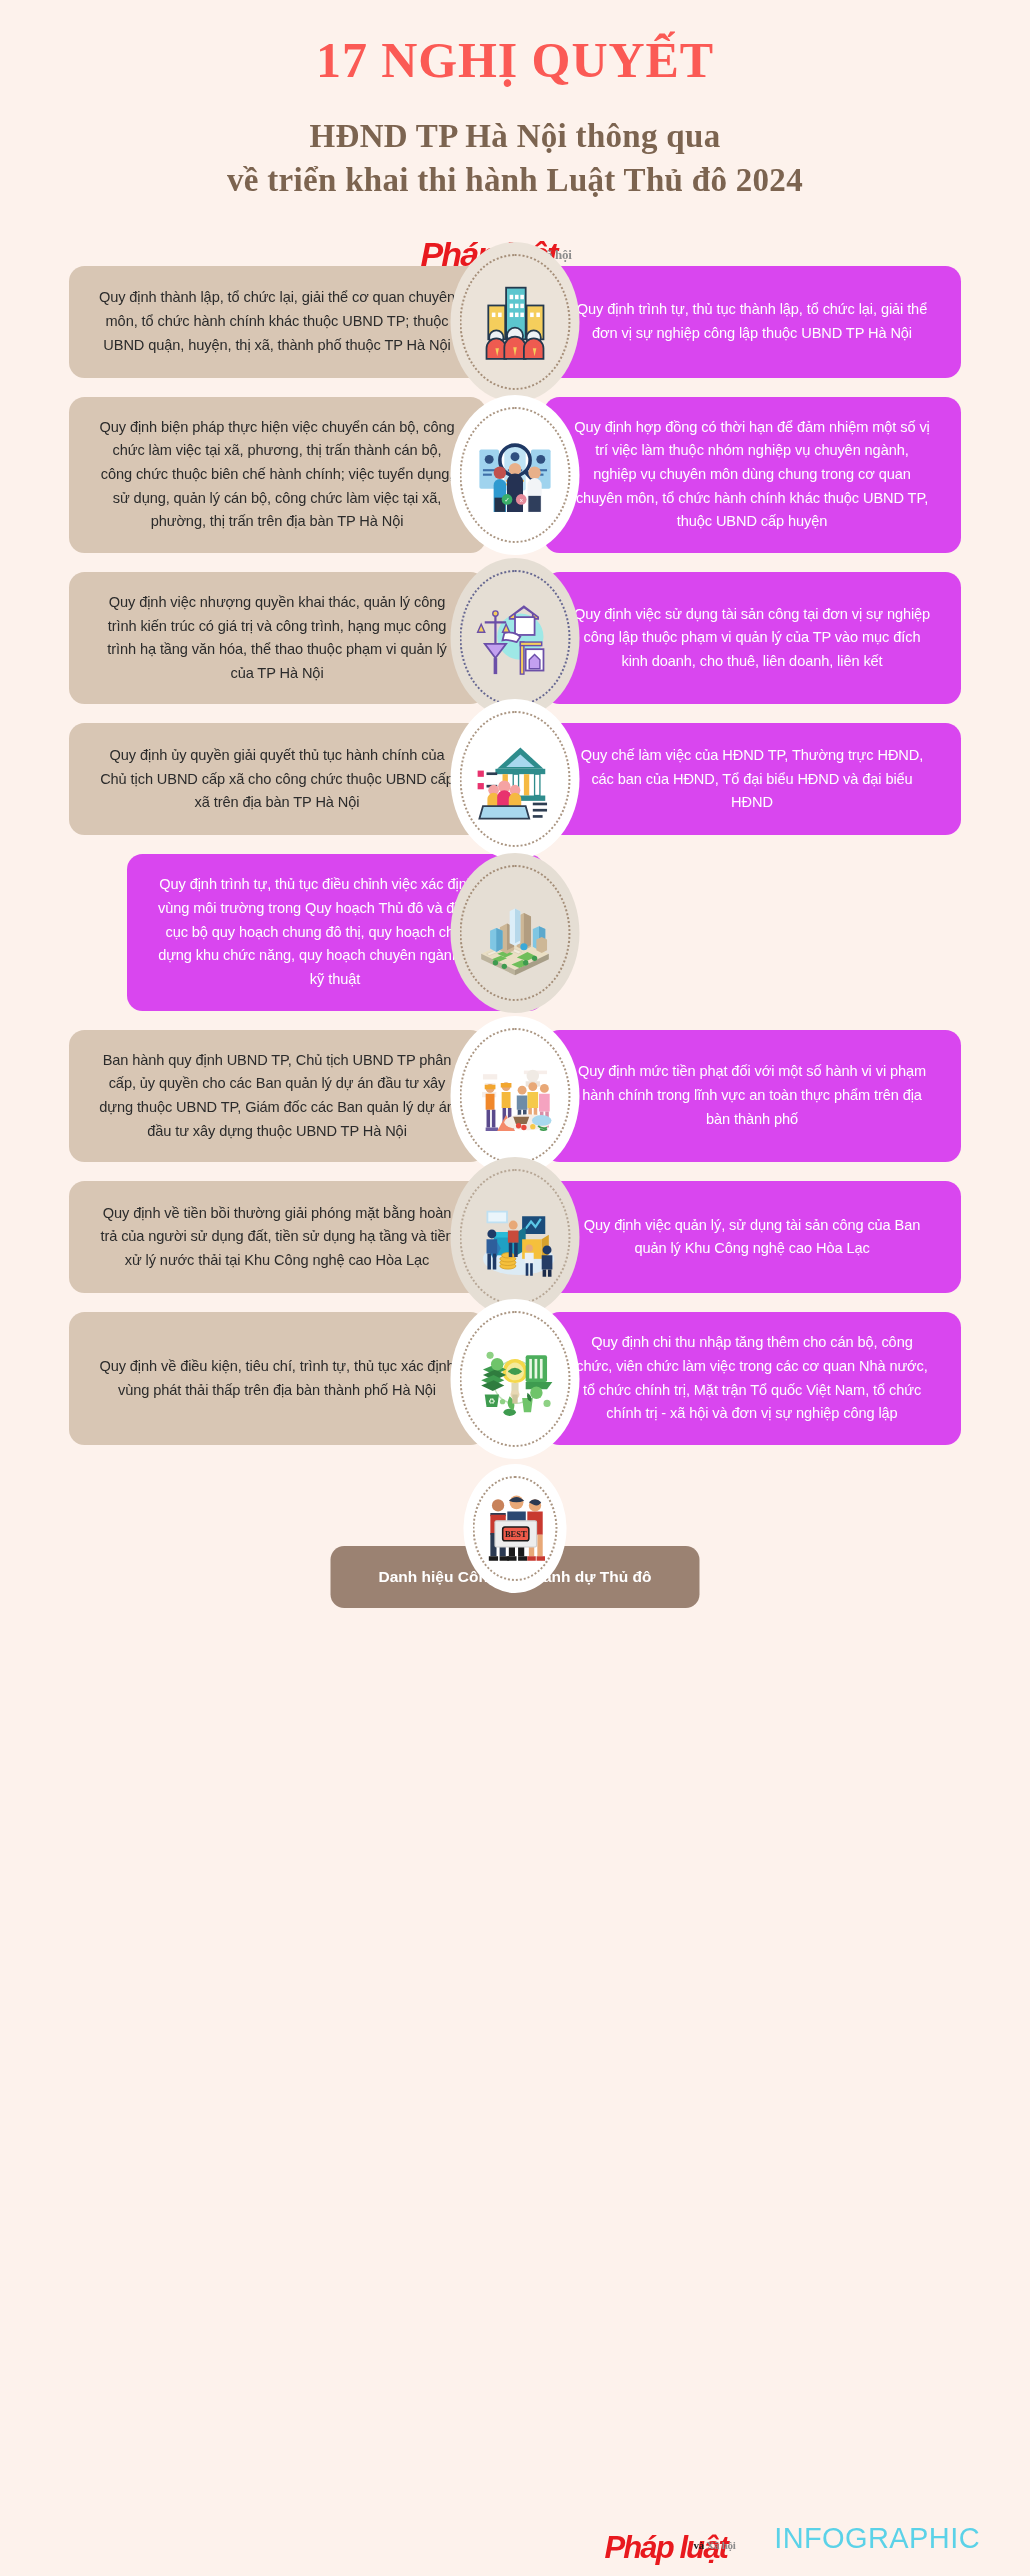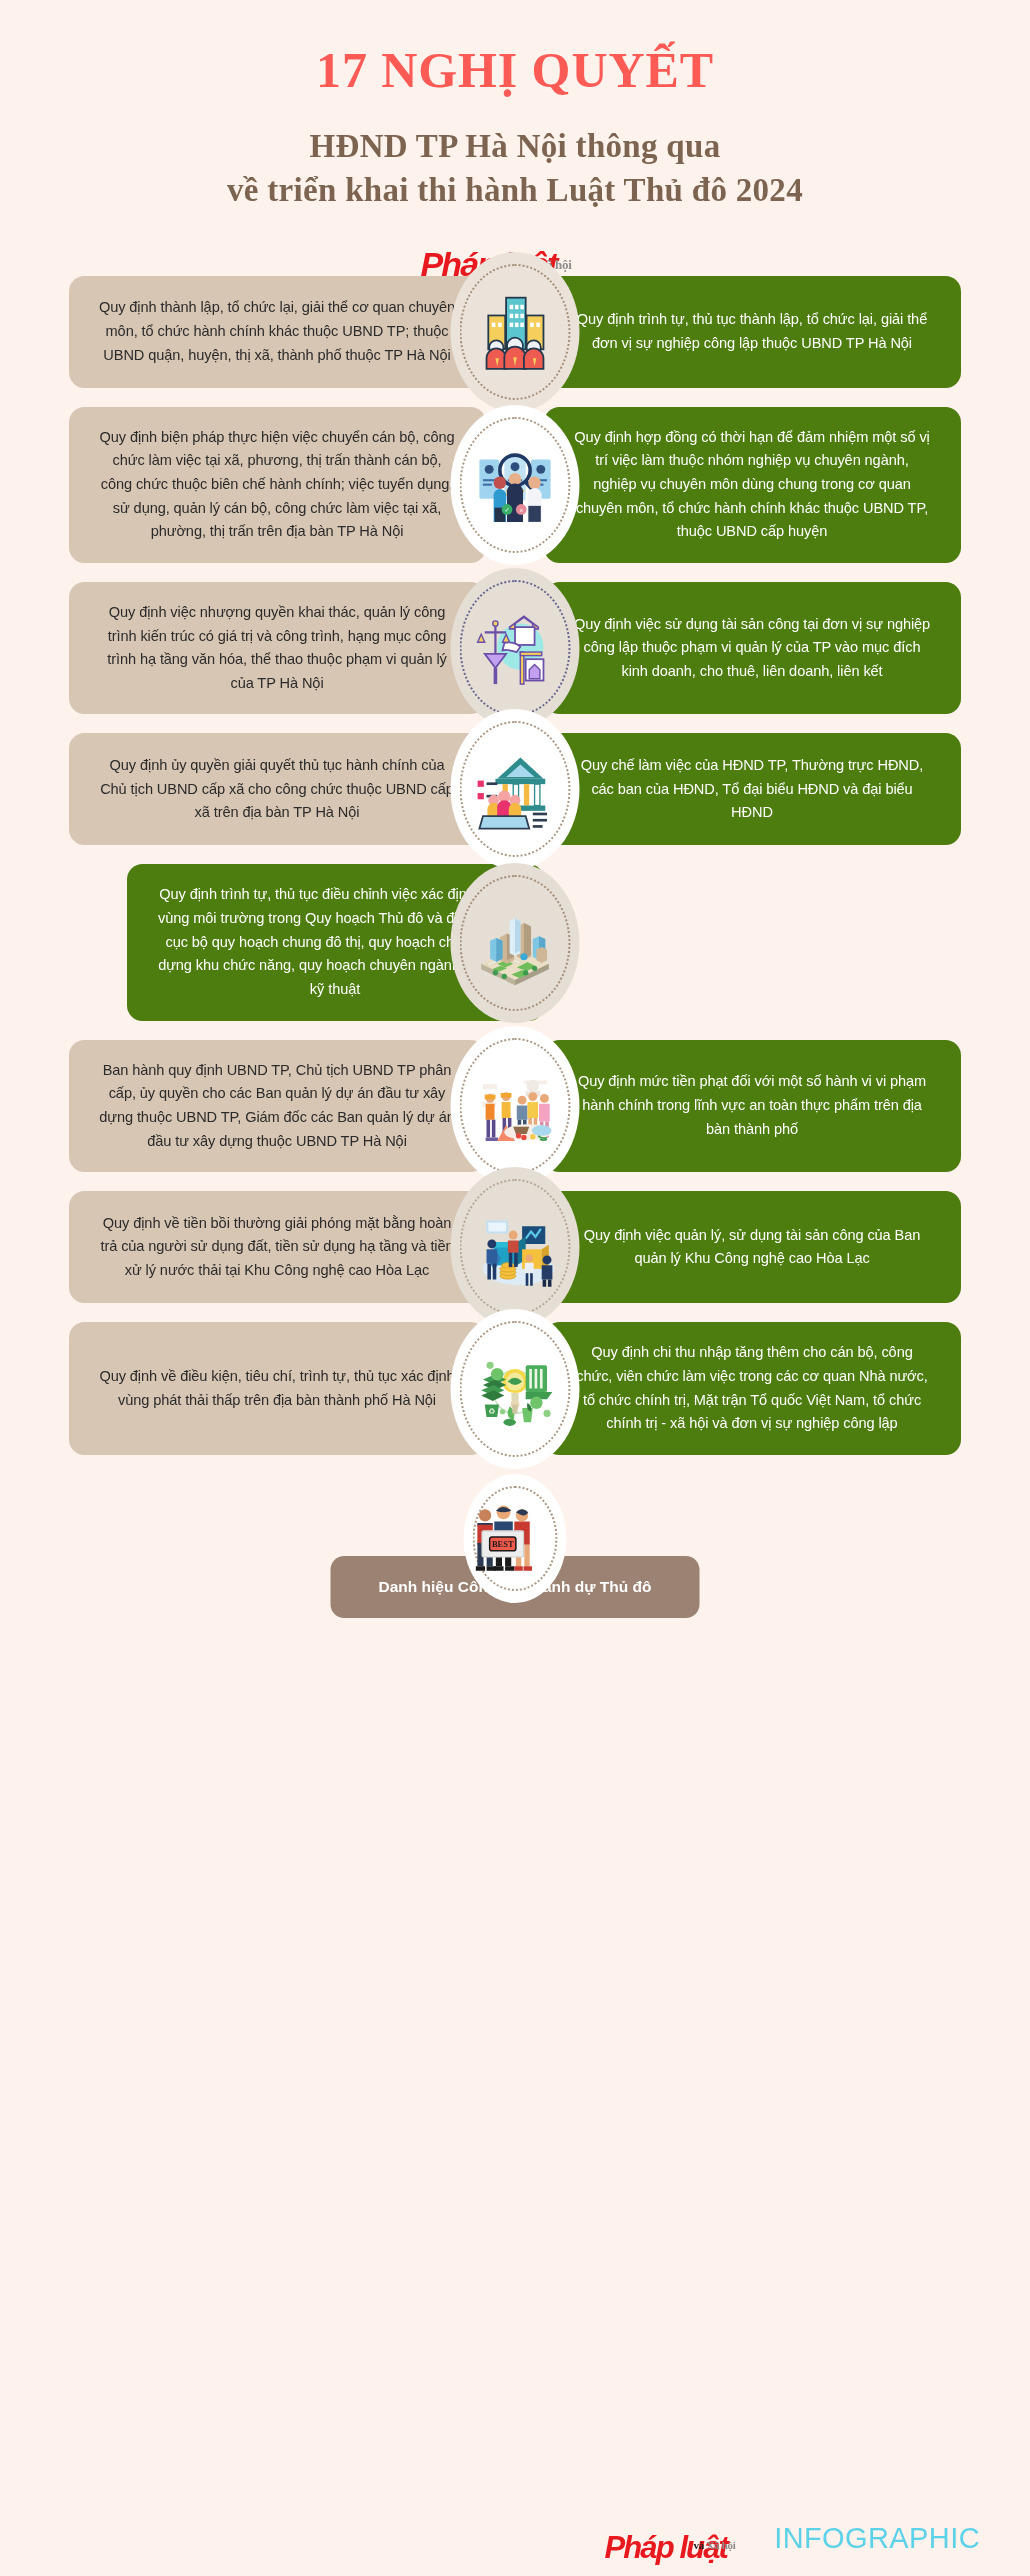--- a/index.html
+++ b/index.html
@@ -7,21 +7,21 @@
   body {
     width: 1030px;
     height: 2576px;
     background: #FDF2EC;
     font-family: "Liberation Sans", sans-serif;
     overflow: hidden;
     position: relative;
   }
 
   
-  .header { padding-top: 44px; text-align: center; }
+  .header { padding-top: 34px; text-align: center; }
 
   .title-main {
     font-family: "Liberation Serif", serif;
     font-weight: bold;
     font-size: 50px;
     color: #FB5A55;
     letter-spacing: 0.9px;
     line-height: 1.05;
   }
   .title-sub1, .title-sub2 {
@@ -81,21 +81,21 @@
     align-items: center;
     padding: 19px 29px;
     font-size: 14.6px;
     line-height: 1.62;
     text-align: center;
     letter-spacing: -0.1px;
   }
   .card span { display: block; width: 100%; }
 
   .card-left  { background: #D8C6B4; color: #2B2B2B; }
-  .card-right { background: #4d7c0f; color: #FFFFFF; margin-left: 58px; }
+  .card-right { background: #d946ef; color: #FFFFFF; margin-left: 58px; }
 
   
   .medallion {
     position: absolute;
     left: 50%;
     top: 50%;
     transform: translate(-50%, -50%);
     width: 129px;
     height: 160px;
     border-radius: 50%;
@@ -128,21 +128,21 @@
     margin: 6.9px auto 0;
     height: 172px;
   }
   .final-med {
     position: absolute;
     left: 50%; top: 0;
     transform: translateX(-50%);
     width: 103px; height: 129px;
     border-radius: 50%;
     background: #FFFFFF;
-    display: flex; align-items: center; justify-content: flex-start;
+    display: flex; align-items: center; justify-content: center;
     z-index: 5;
   }
   .final-bar {
     position: absolute;
     left: 50%; top: 82px;
     transform: translateX(-50%);
     width: 369px;
     padding: 22px 20.6px;
     background: #9B8272;
     border-radius: 13.7px;

